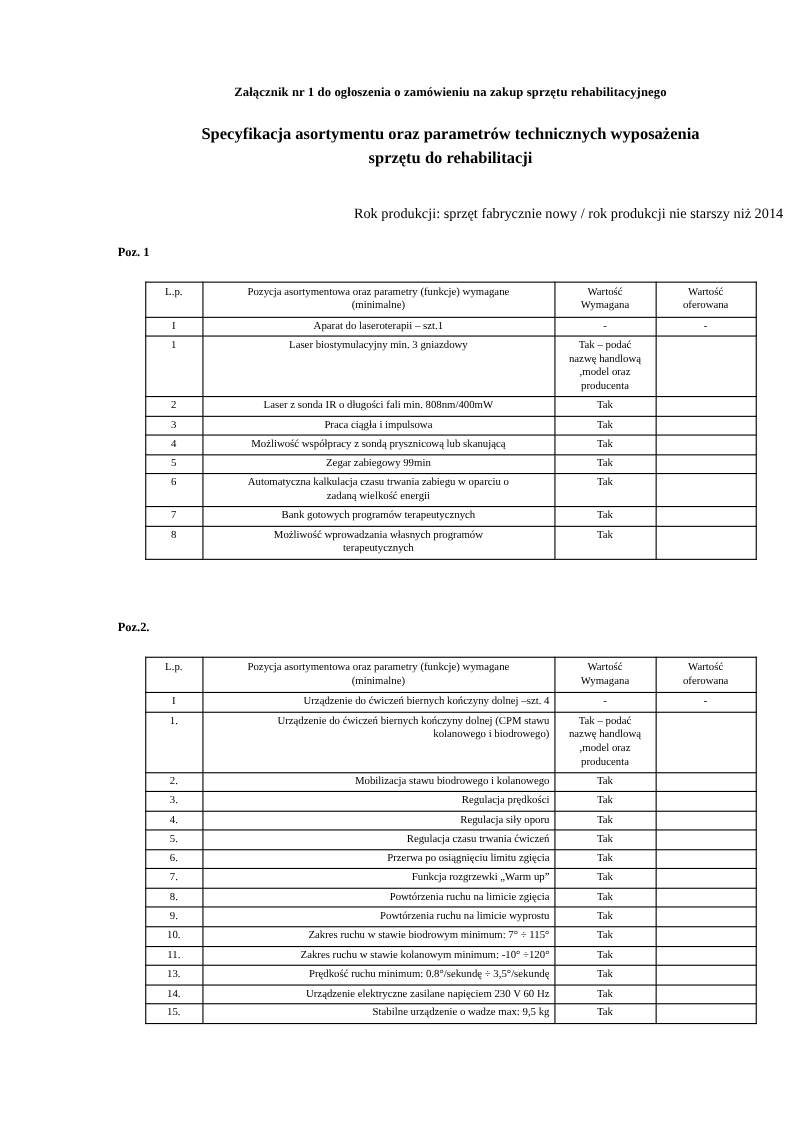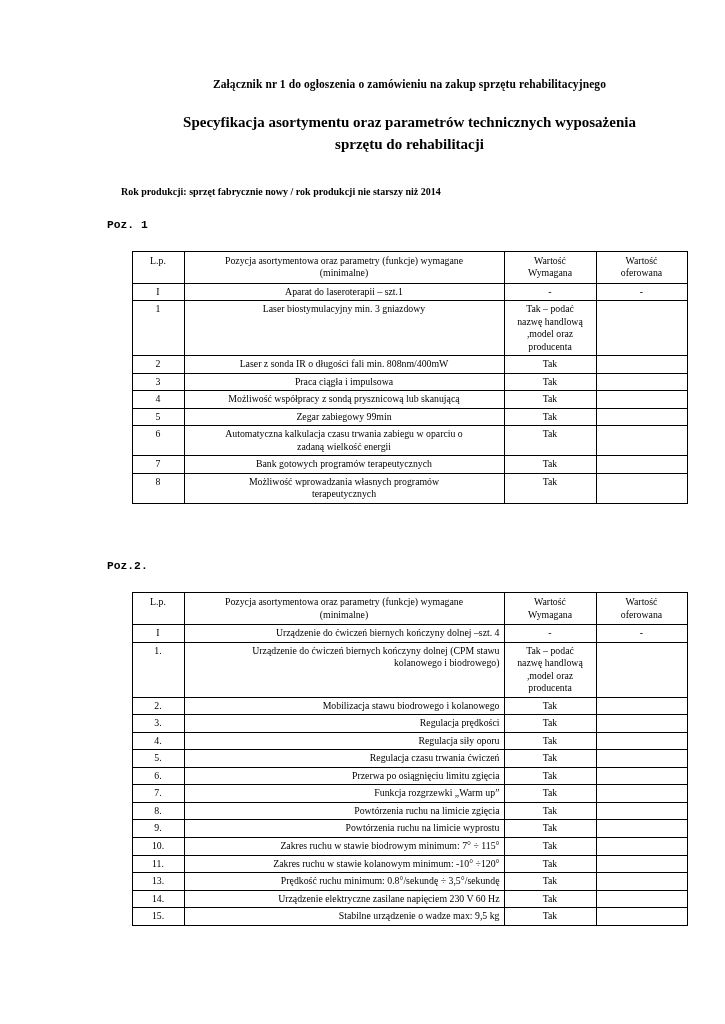--- a/index.html
+++ b/index.html
@@ -32,29 +32,29 @@
   }
   .doc-subtitle {
     font-size: 15px;
     font-weight: bold;
     text-align: center;
     line-height: 1.45;
     margin: 0 0 30px 0;
     padding: 0 28px;
   }
   .year-line {
-    font-size: 10px;
-    font-weight: bold;
+    font-size: 13px;
+    font-weight: normal;
     margin: 0 0 22px 14px;
+    text-align: right;
   }
   .section-label {
     font-size: 11.3px;
     font-weight: bold;
     margin: 0 0 20px 0;
-    font-family: Liberation Mono, monospace;
   }
   .section-label.second {
     margin-top: 56px;
     margin-bottom: 20px;
   }
   table.spec {
     border-collapse: collapse;
     width: 555px;
     margin: 0 auto;
     table-layout: fixed;

